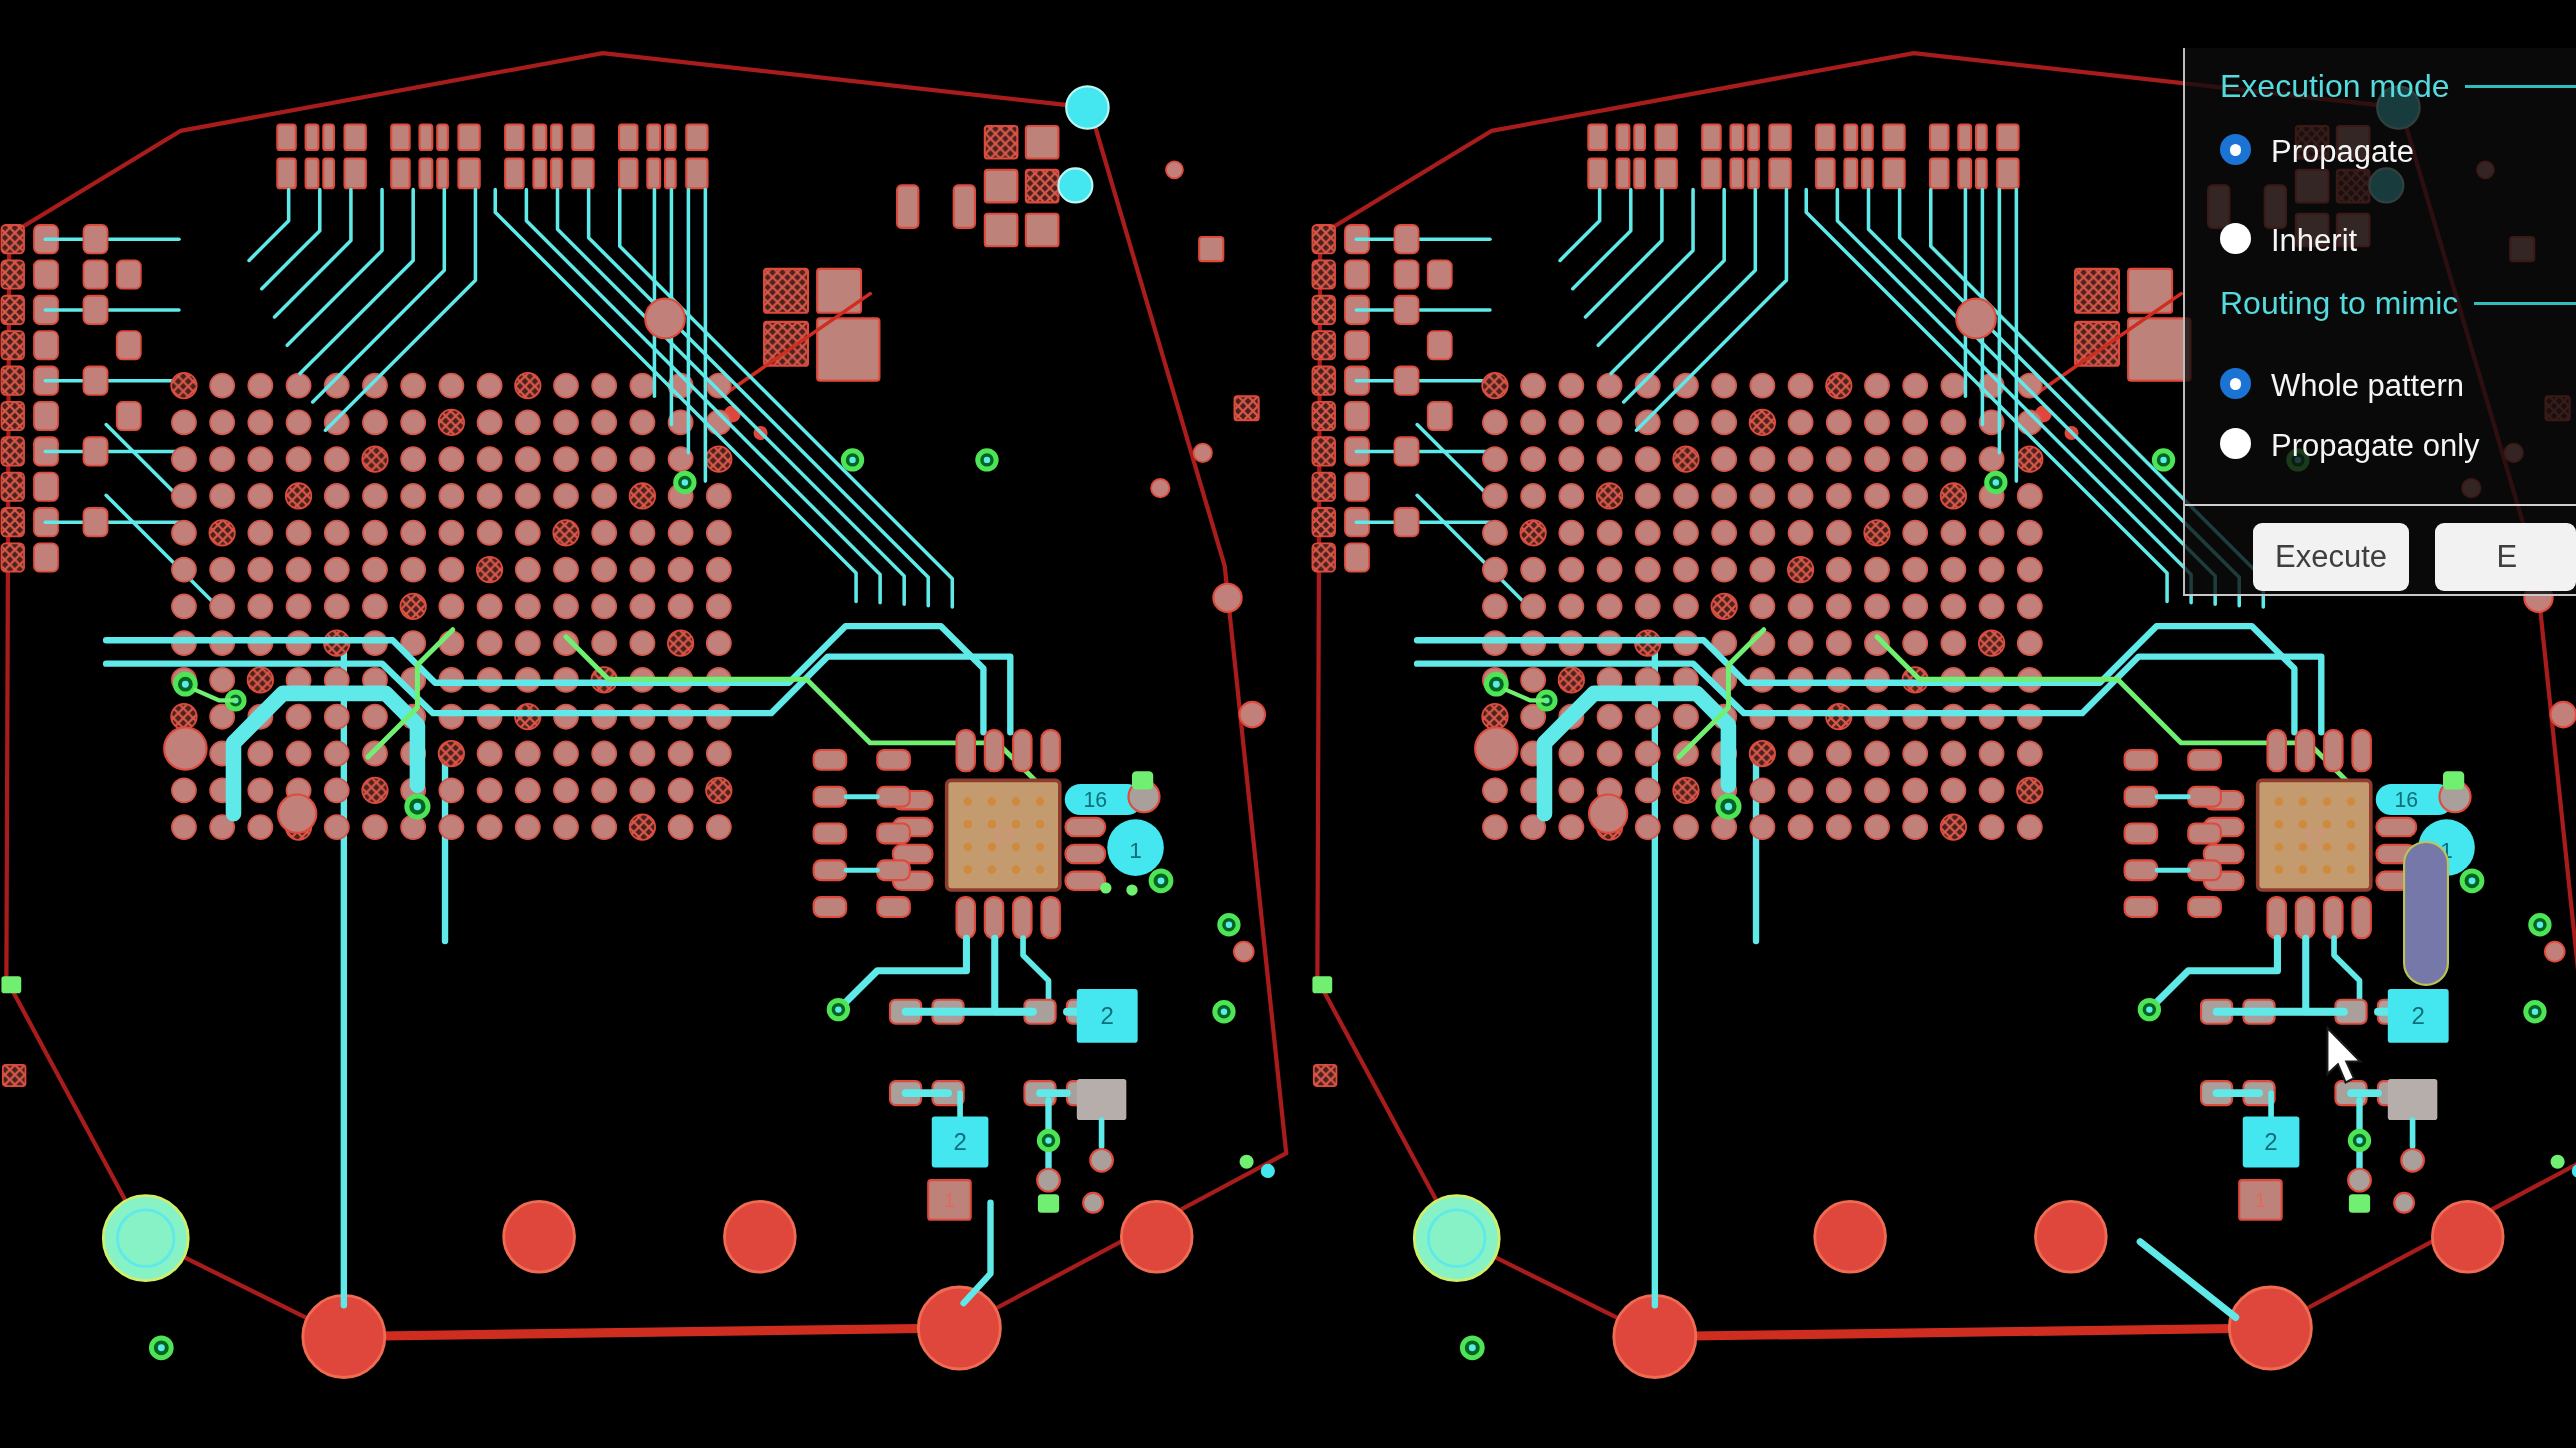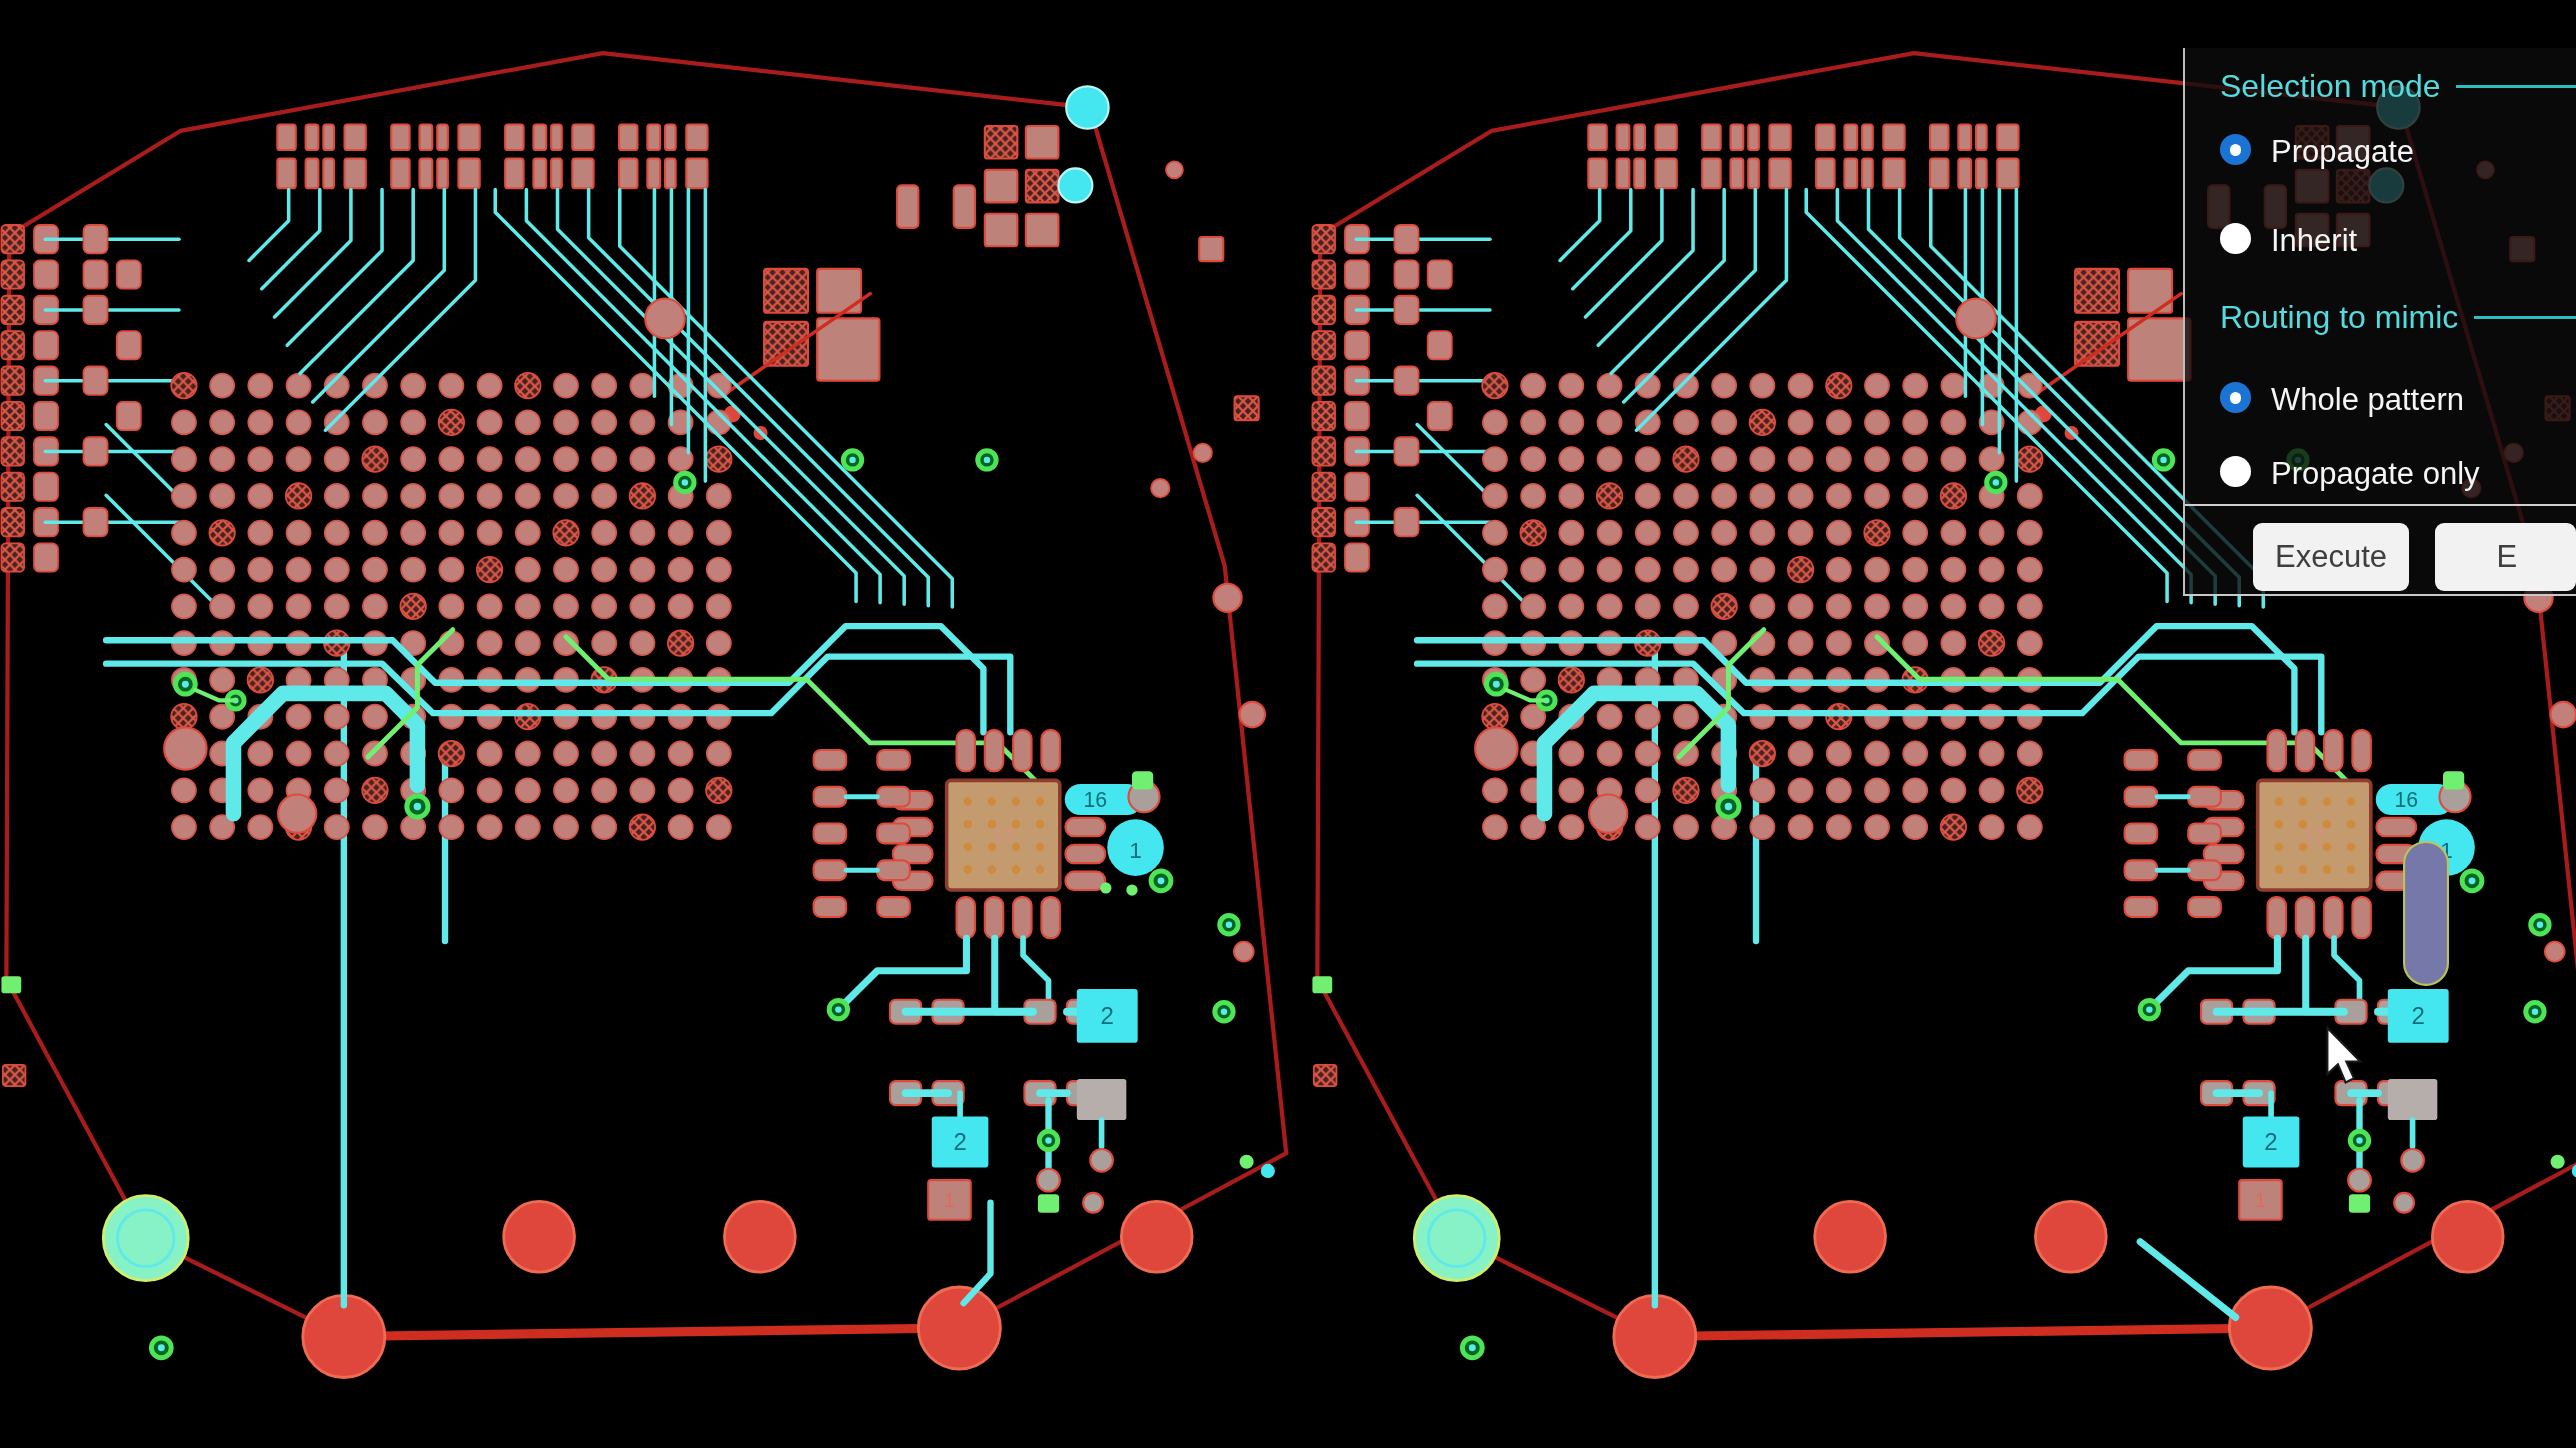--- a/index.html
+++ b/index.html
@@ -9,21 +9,21 @@
   
   .dialog{position:absolute;left:2183px;top:48px;width:393px;height:548px;
           background:rgba(12,12,12,0.78);
           border-left:2.1px solid #bdbdbd;border-bottom:2.1px solid #c9c9c9;
           box-sizing:border-box;overflow:hidden;color:#f5f5f5;font-size:31px;
           padding-left:35px;}
   .dlg-header{display:flex;align-items:center;gap:15.6px;margin-top:18.4px;height:40px;
               color:#55dbdd;font-size:32px;white-space:nowrap;}
   .dlg-header .dlg-line{flex:1;height:2.8px;background:#2fbdbd;min-width:42px;}
   .dlg-option{display:flex;gap:20px;height:40px;cursor:default;}
-  .mt-a{margin-top:28px;} .mt-b{margin-top:49px;} .mt-c{margin-top:45px;} .mt-d{margin-top:34px;}
+  .mt-a{margin-top:28px;} .mt-b{margin-top:49px;} .mt-c{margin-top:45px;} .mt-d{margin-top:20px;}
   .radio{width:31px;height:31px;border-radius:50%;background:#ffffff;position:relative;flex:0 0 auto;}
   .radio.selected{background:#1b74d4;}
   .radio.selected::after{content:"";position:absolute;left:50%;top:50%;width:11.3px;height:11.3px;
           margin:-5.7px 0 0 -5.7px;border-radius:50%;background:#ffffff;}
   .dlg-separator{position:absolute;left:0;right:0;top:456px;height:2.1px;background:#cfcfcf;}
   .dlg-buttons{position:absolute;left:0;right:0;top:475px;height:71px;display:flex;
                gap:25.5px;padding-left:68px;}
   .dlg-buttons button{height:68px;background:#f2f2f2;color:#3f3f3f;border:none;border-radius:9px;
                font-family:"Liberation Sans",sans-serif;font-size:31px;}
   .btn-main{width:212px;}
@@ -936,21 +936,21 @@
         <circle cx="1792" cy="1655" r="10" fill="#44e7f0" stroke="none" stroke-width="0"></circle>
       </g>
       <g>
         <rect x="3398" y="1190" width="62" height="202" rx="31" fill="#7678a9" stroke="#bcc457" stroke-width="3"></rect>
       </g>
     </svg>
 
   <div class="dialog">
 
     <div class="dlg-header">
-      <span>Selection mode</span>
+      <span>Execution mode</span>
       <span class="dlg-line"></span>
     </div>
 
     <div class="dlg-option mt-a">
       <span class="radio selected"></span>
       <span>Propagate</span>
     </div>
 
     <div class="dlg-option mt-b">
       <span class="radio"></span>

